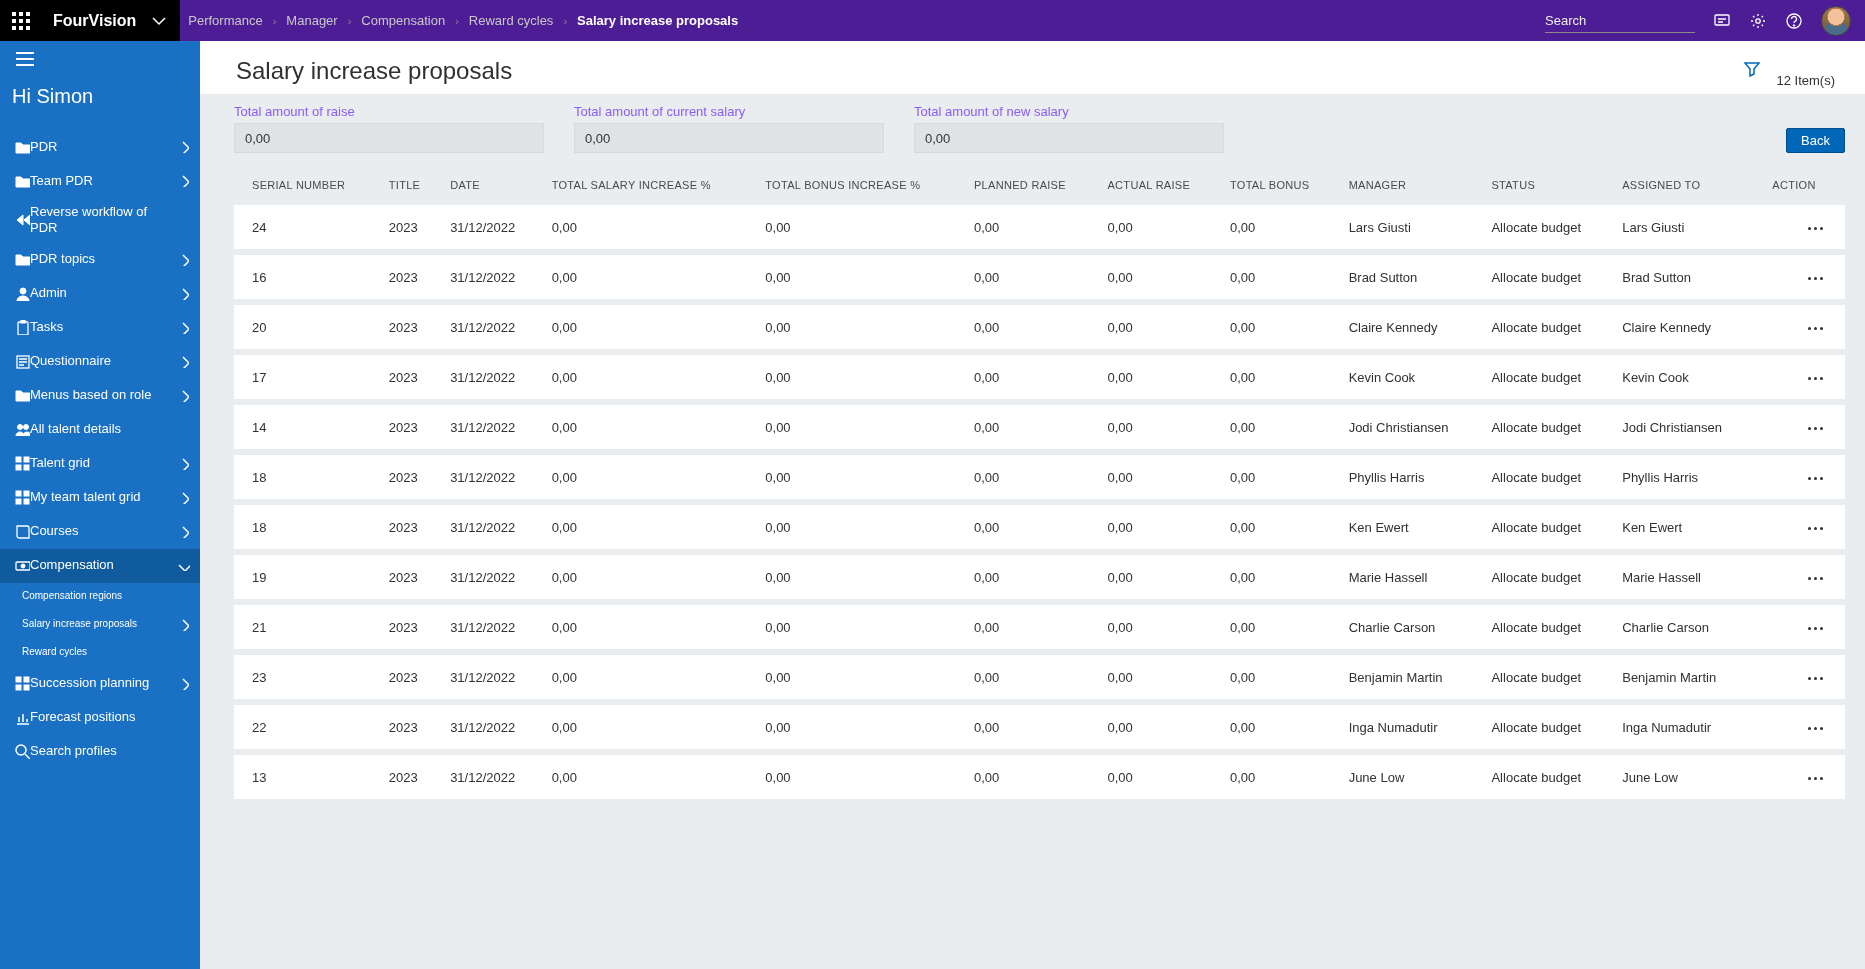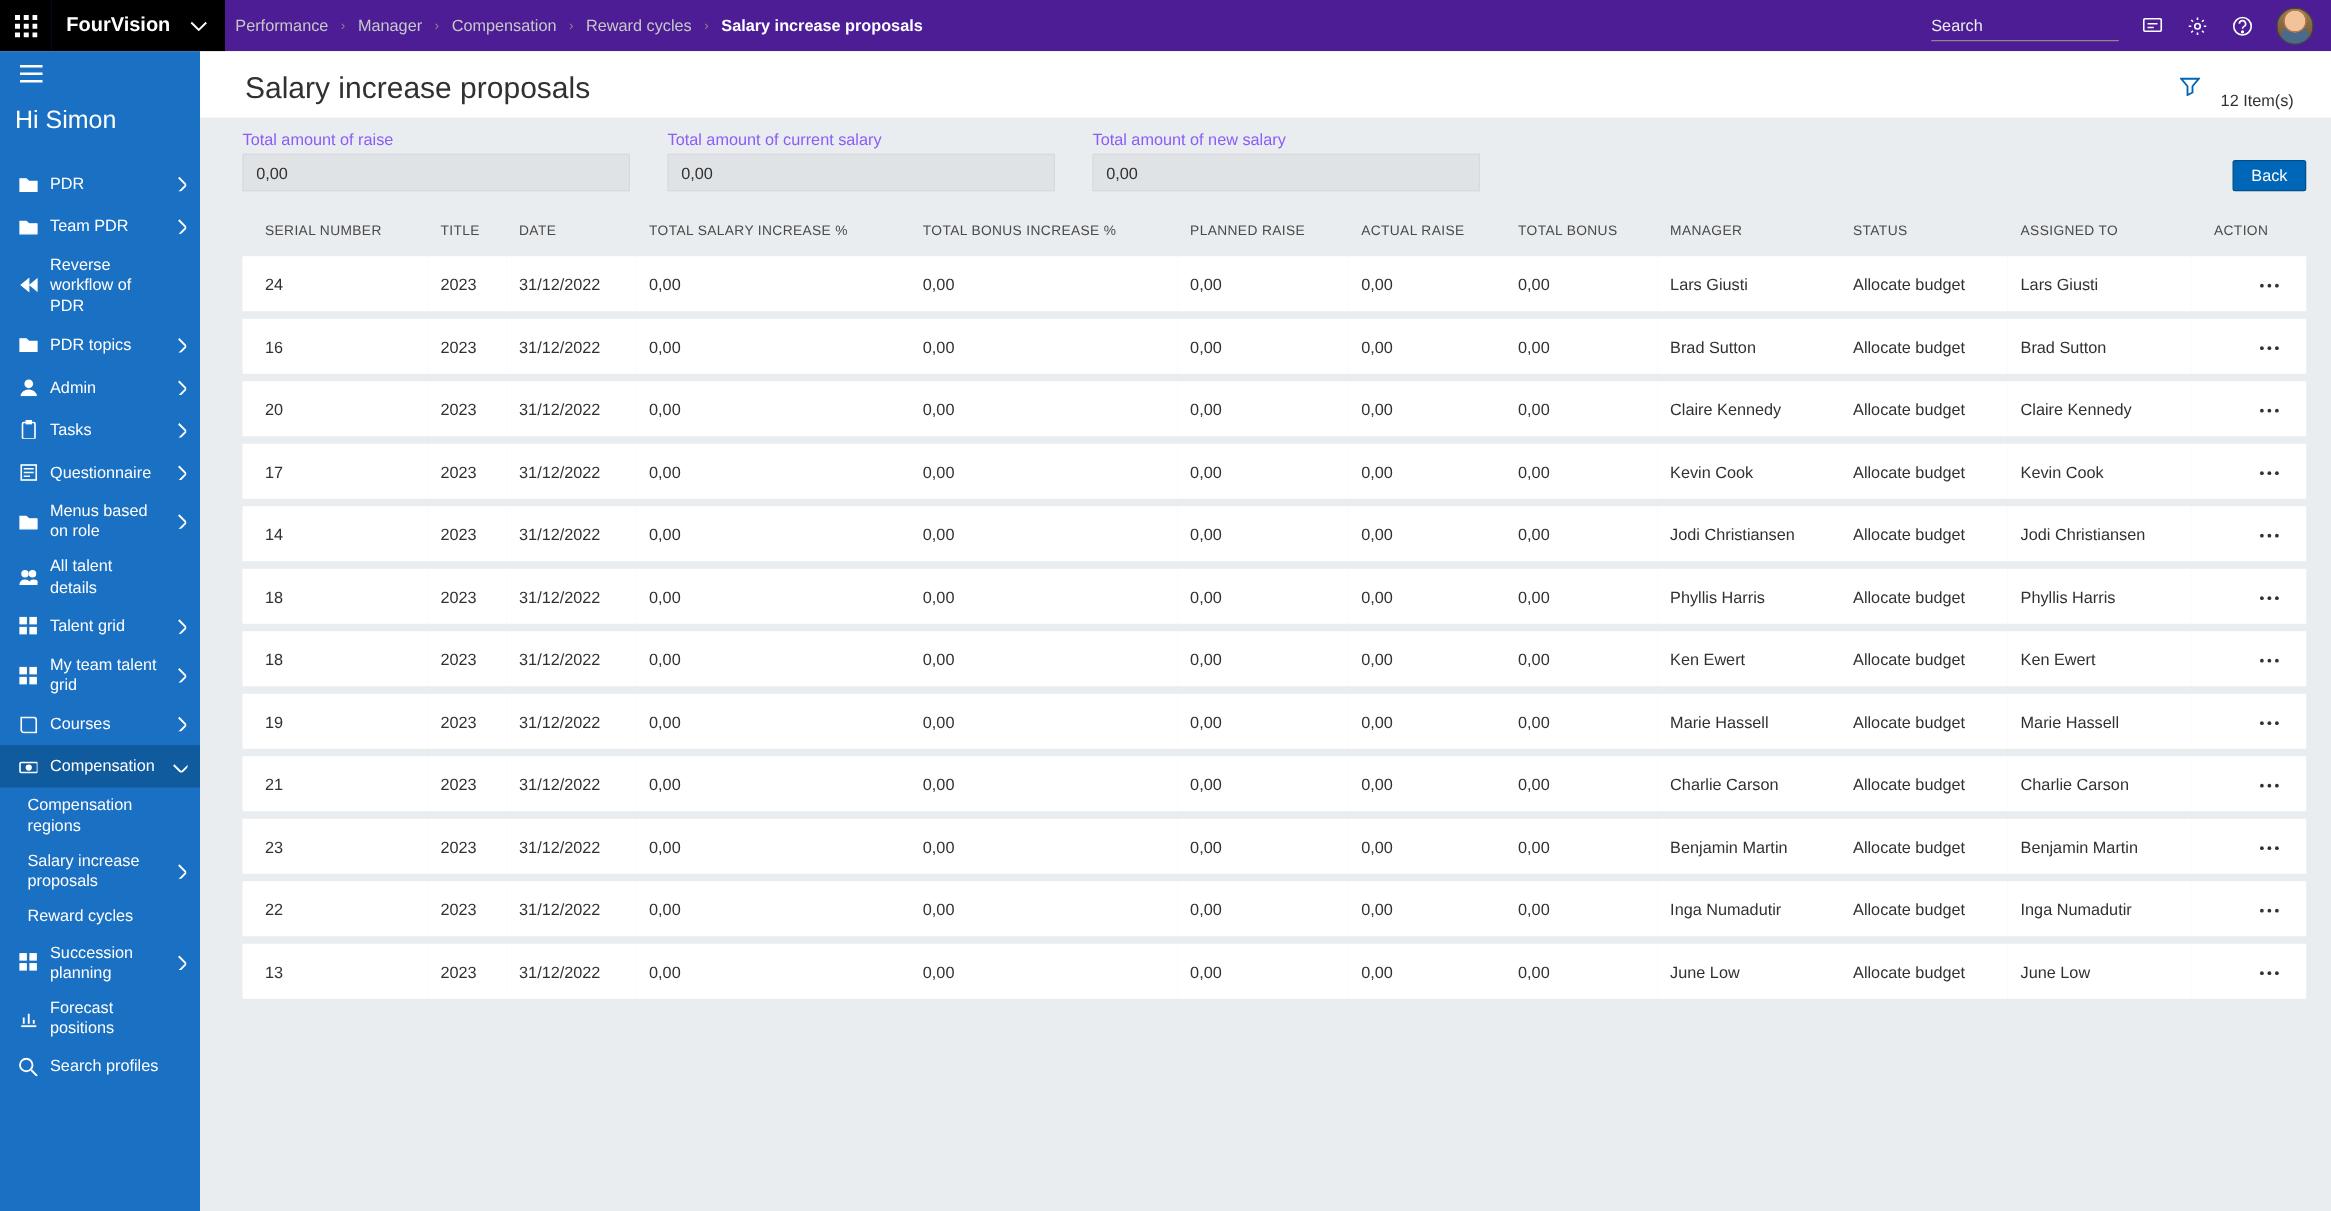--- a/index.html
+++ b/index.html
@@ -18,35 +18,35 @@
   .topright { display:flex; align-items:center; gap:18px; padding-right:14px;}
   .search { border:none; border-bottom:1px solid #888; background:transparent; color:#fff; width:150px; font-size:13px; padding:4px 0; outline:none;}
   .search::placeholder{color:#eee;}
   .topicon { width:18px; height:18px; display:flex; align-items:center; justify-content:center; cursor:pointer;}
   .topicon svg { fill:#fff; stroke:#fff; }
   .avatar { width:30px; height:30px; border-radius:50%; background: radial-gradient(circle at 50% 35%, #f2c29b 0 35%, #b57a4a 36% 40%, transparent 41%),
             radial-gradient(circle at 50% 85%, #4a6b8a 0 40%, transparent 41%),
             linear-gradient(#9a7c52,#6e5433); border:1px solid #444; cursor:pointer;}
   
   .shell { display:flex; height:calc(100% - 41px); }
-  .sidebar { width:160px; background:#1b6ec2; background:linear-gradient(#186fc0,#186fc0); color:#fff; overflow-y:auto; flex-shrink:0;}
+  .sidebar { width:200px; background:#1b6ec2; background:linear-gradient(#186fc0,#186fc0); color:#fff; overflow-y:auto; flex-shrink:0;}
   .sidebar { background:#1a70c2;}
   .hamburger { height:36px; display:flex; align-items:center; padding-left:16px; cursor:pointer;}
   .hamburger div{ width:18px; height:2px; background:#fff; position:relative;}
   .hamburger div::before,.hamburger div::after{content:"";position:absolute;left:0;width:18px;height:2px;background:#fff;}
   .hamburger div::before{top:-6px;} .hamburger div::after{top:6px;}
   .greet { font-size:20px; font-weight:400; padding:8px 12px 22px 12px; color:#fff;}
-  .navitem { display:flex; align-items:center; min-height:34px; padding:6px 10px 6px 14px; cursor:pointer; font-size:13px; color:#fff; gap:10px; position:relative;}
+  .navitem { display:flex; align-items:center; min-height:34px; padding:6px 10px 6px 14px; cursor:pointer; font-size:13px; color:#fff; position:relative;}
   .navitem:hover, .navitem.active{ background:#105a9e;}
   .navitem .lbl { flex:1; line-height:1.25;}
   .navitem .ico { width:16px; display:flex; justify-content:center;}
   .navitem .ico svg { fill:#fff; stroke:#fff;}
   .navitem .exp { width:12px; display:flex; justify-content:center;}
   .navitem .exp svg { fill:#fff; }
-  .subitem { padding-left:22px; min-height:28px; font-size:13px;}
+  .subitem { padding-left:22px; min-height:28px; font-size:10px;}
   
   .main { flex:1; display:flex; flex-direction:column; background:#fff; overflow:hidden;}
   .pagehead { display:flex; align-items:center; padding:12px 30px 6px 36px;}
   .pagehead h1 { font-size:24px; font-weight:400; margin:0; flex:1; color:#323130;}
   .filtericon { color:#0067b8; margin-right:16px; cursor:pointer;}
   .itemcount { font-size:13px; color:#323130;margin-top:20px;}
   .content { flex:1; overflow:auto; padding:10px 20px 30px 34px; background:#e8ecef; background:#eef1f3; position:relative;}
   .content { background:#eceff1;}
   .content { background:#e9edf0;}
   .summaryrow { display:flex; gap:30px; align-items:flex-end; margin-bottom:12px;}

